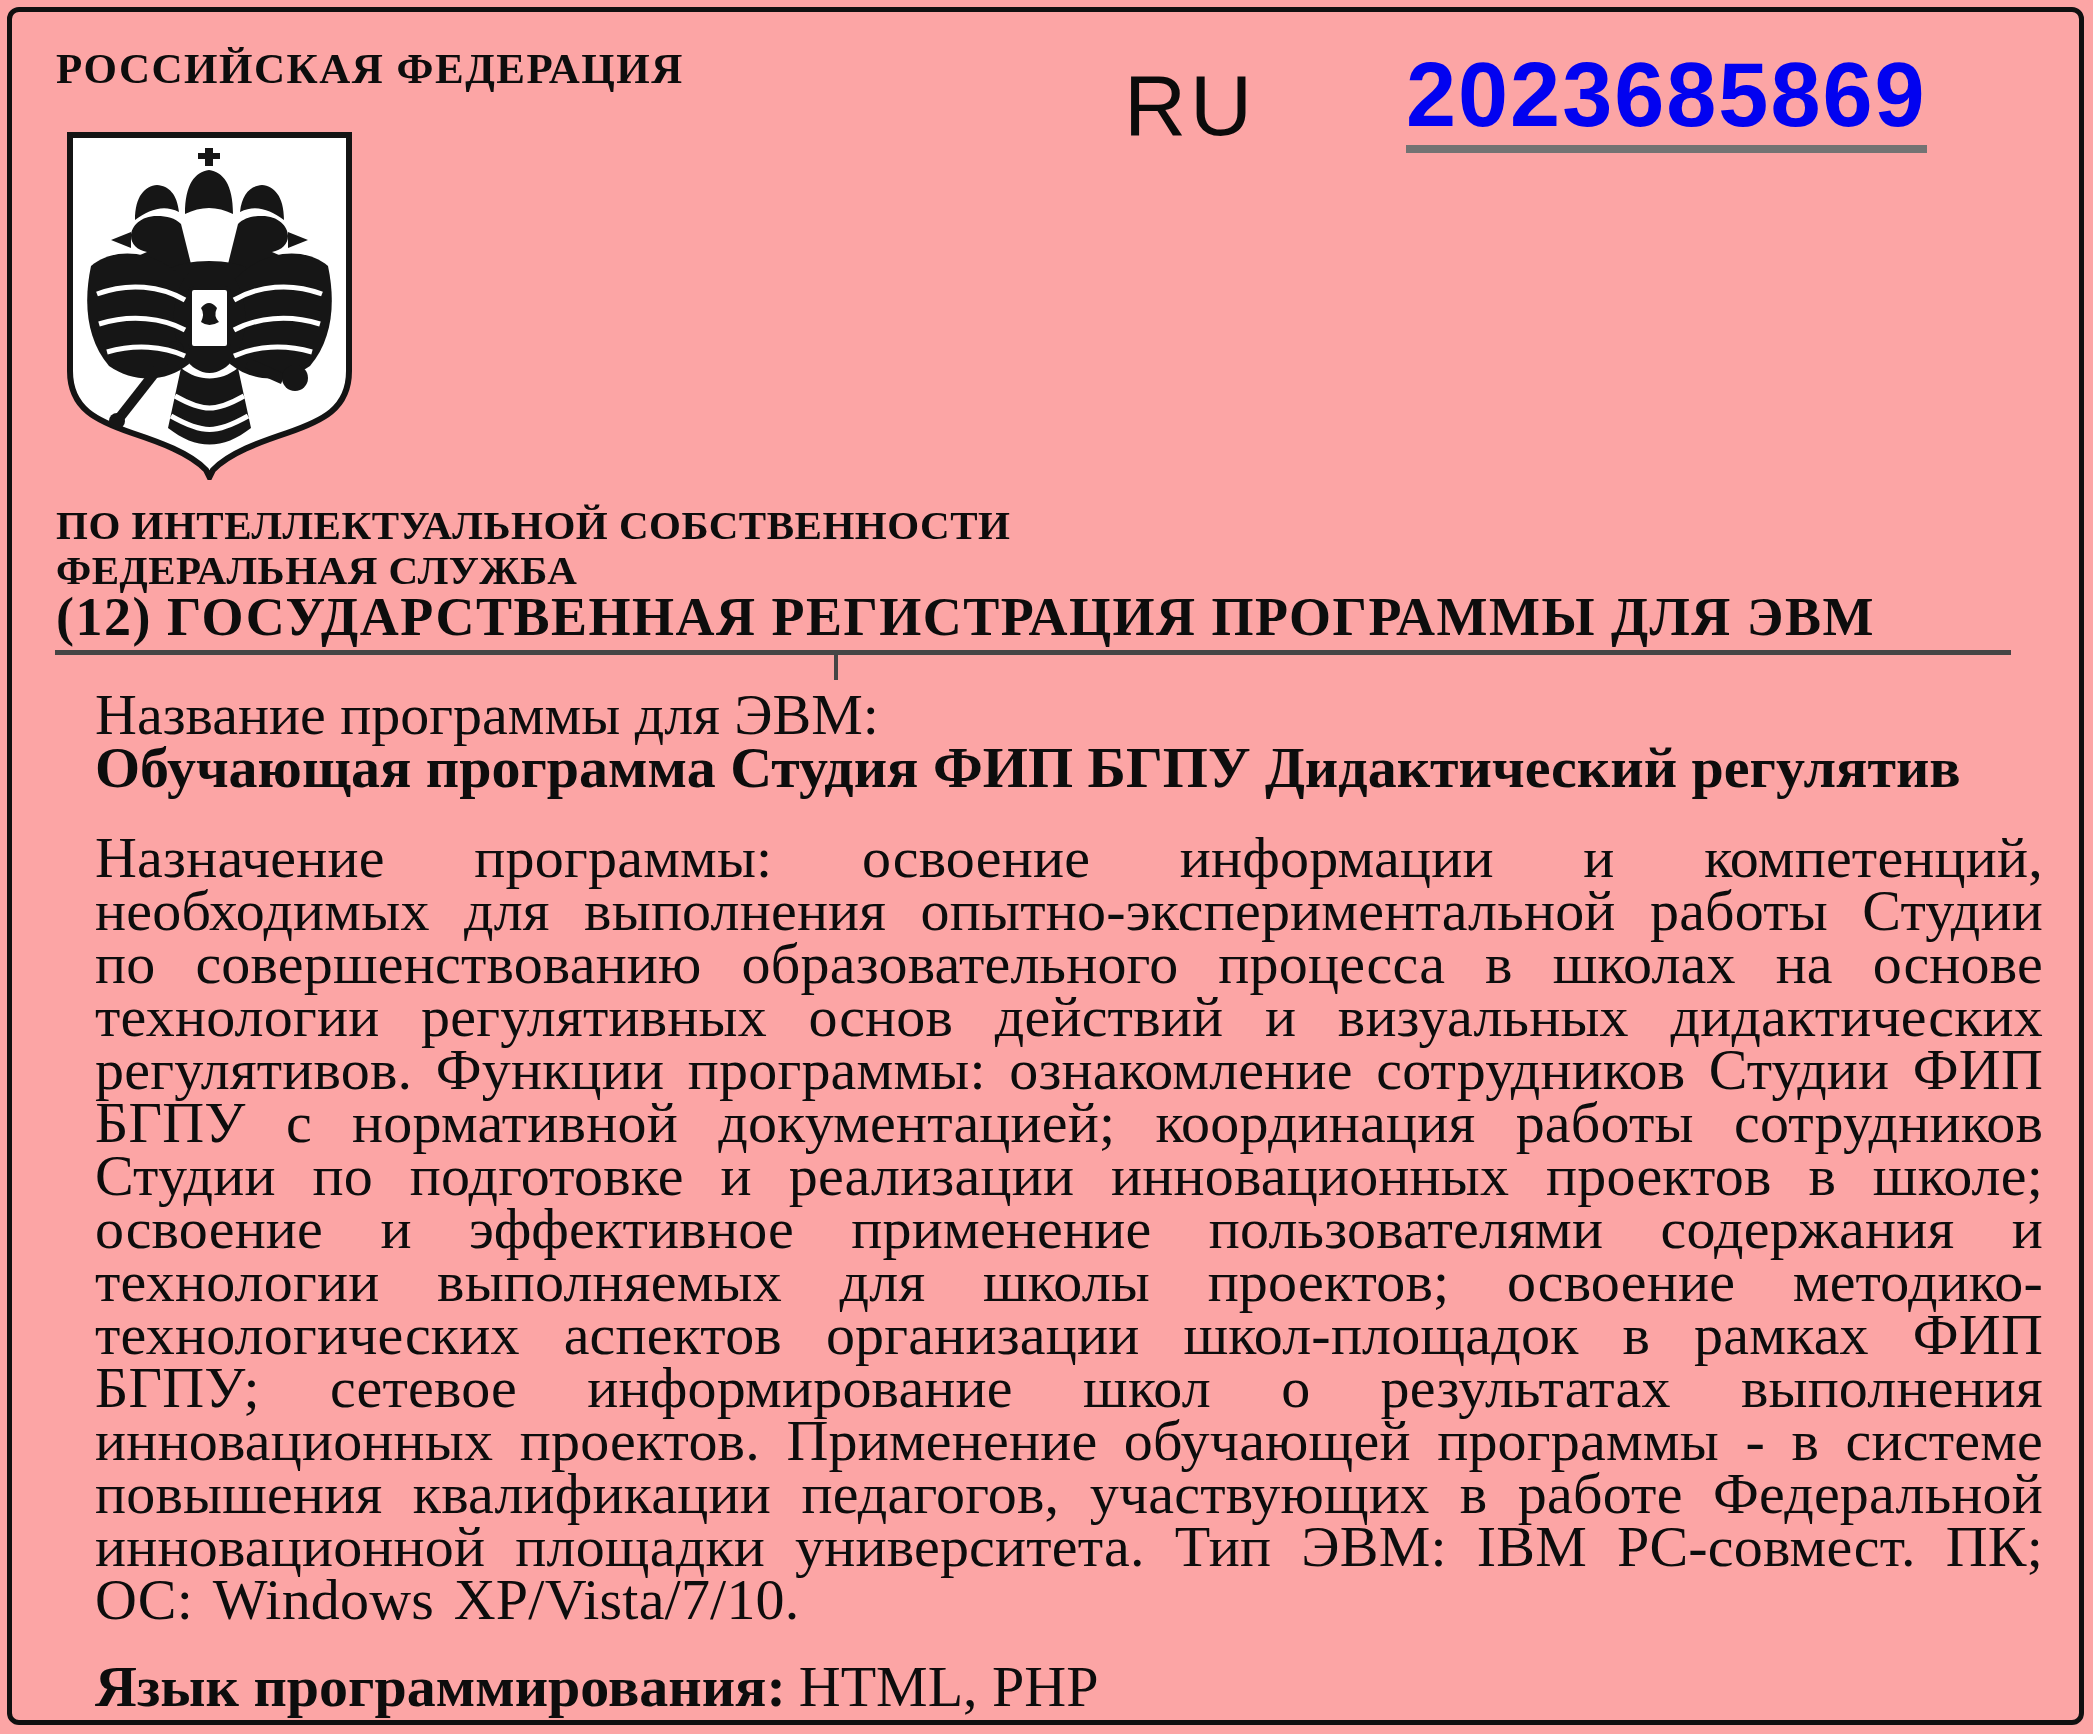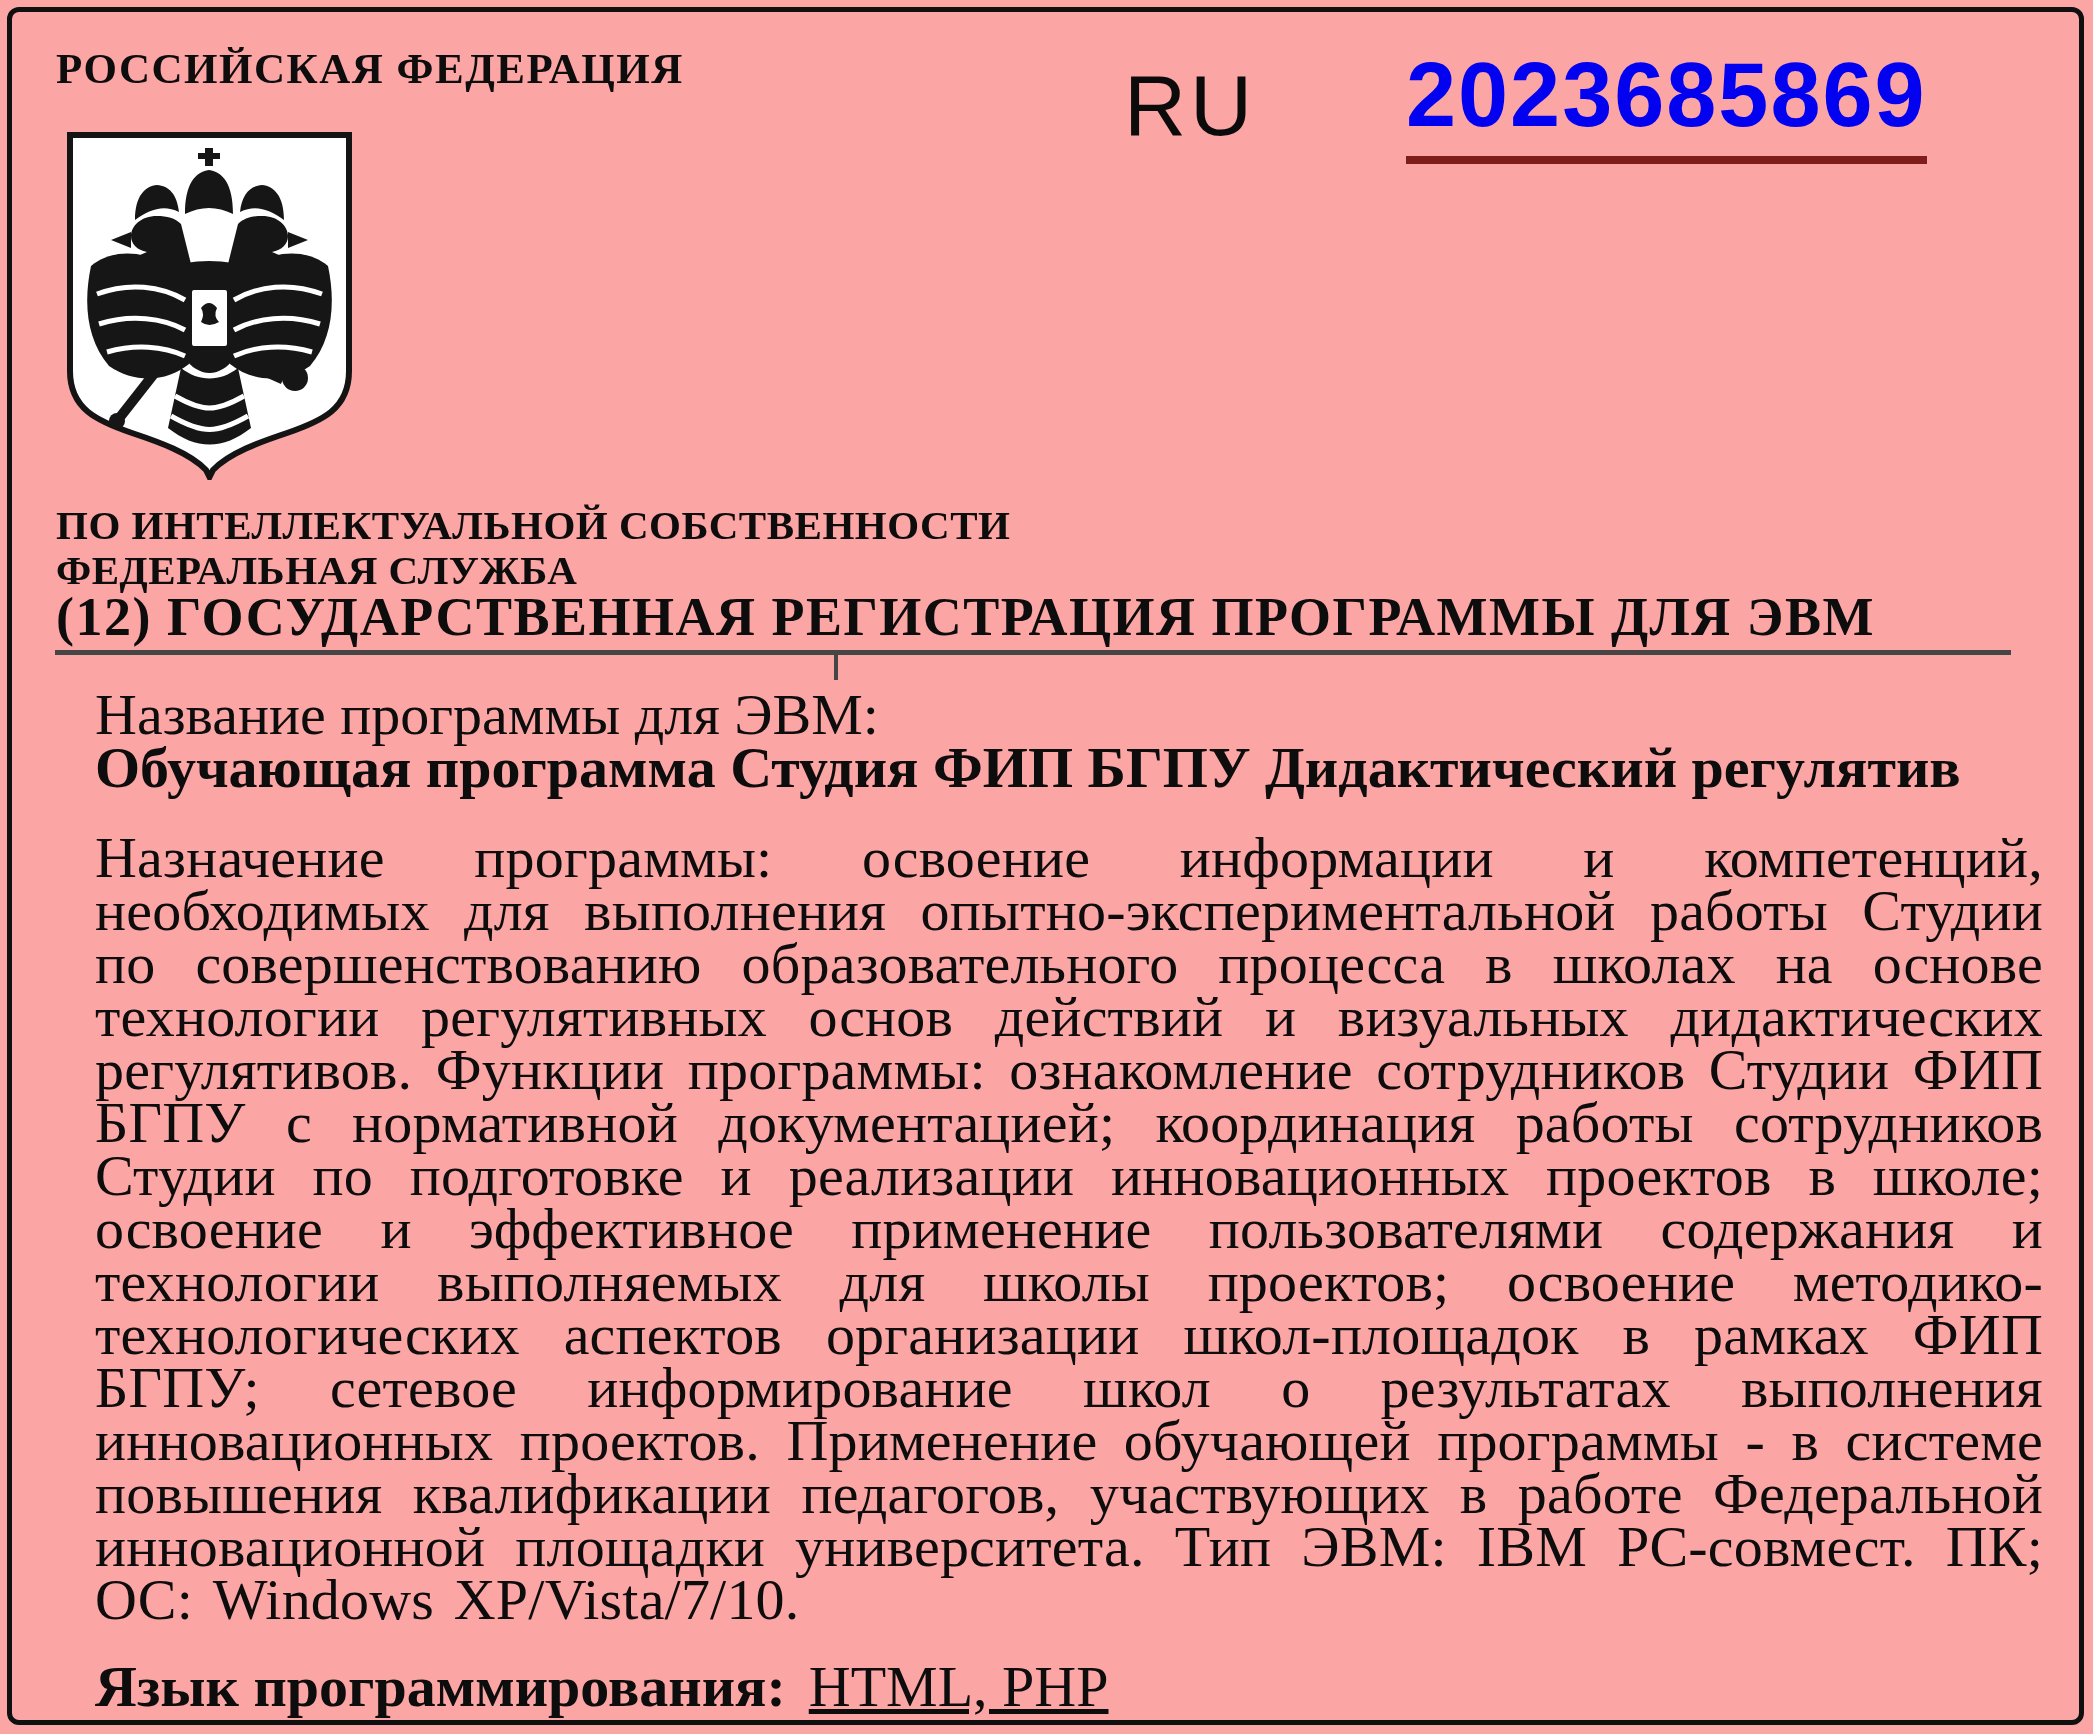--- a/index.html
+++ b/index.html
@@ -25,21 +25,21 @@
     font-family:"Liberation Sans", sans-serif;
     font-weight:normal; font-size:86px; letter-spacing:4px;
     color:#0b0b0b; white-space:nowrap;
   }
   .regnum {
     position:absolute; left:1406px; top:50px;
     font-family:"Liberation Sans", sans-serif;
     font-weight:bold; font-size:90px; letter-spacing:2px;
     color:#0202f0; text-decoration:none; white-space:nowrap;
     display:inline-block; line-height:1.02;
-    border-bottom:8px solid #7f1d1d; padding-bottom:14px;
+    border-bottom:8px solid #737373; padding-bottom:3px;
     cursor:pointer;
   }
   .authority {
     position:absolute; left:56px; top:503px;
     font-weight:bold; font-size:41px; line-height:45px;
     letter-spacing:0.5px; white-space:nowrap;
   }
   .doc-title {
     position:absolute; left:56px; top:586px;
     font-weight:bold; font-size:54px; letter-spacing:1.5px;
@@ -52,21 +52,21 @@
   .divider-tick {
     position:absolute; left:834px; top:655px;
     width:4px; height:25px; background:#454545;
   }
   .content {
     position:absolute; left:95px; top:688px; width:1948px;
     font-size:58px; line-height:53px;
   }
   .line { white-space:nowrap; }
   .bold { font-weight:bold; }
-  .val { margin-left:23px;text-decoration:underline; }
+  .val { margin-left:13px; }
   .abstract {
     text-align:justify; word-spacing:5px; letter-spacing:0.2px;
   }
   .gap-a { height:37px; } 
   .gap-b { height:34px; } 
   .gap-c { height:39px; } 
 </style>
 </head>
 <body>
 

